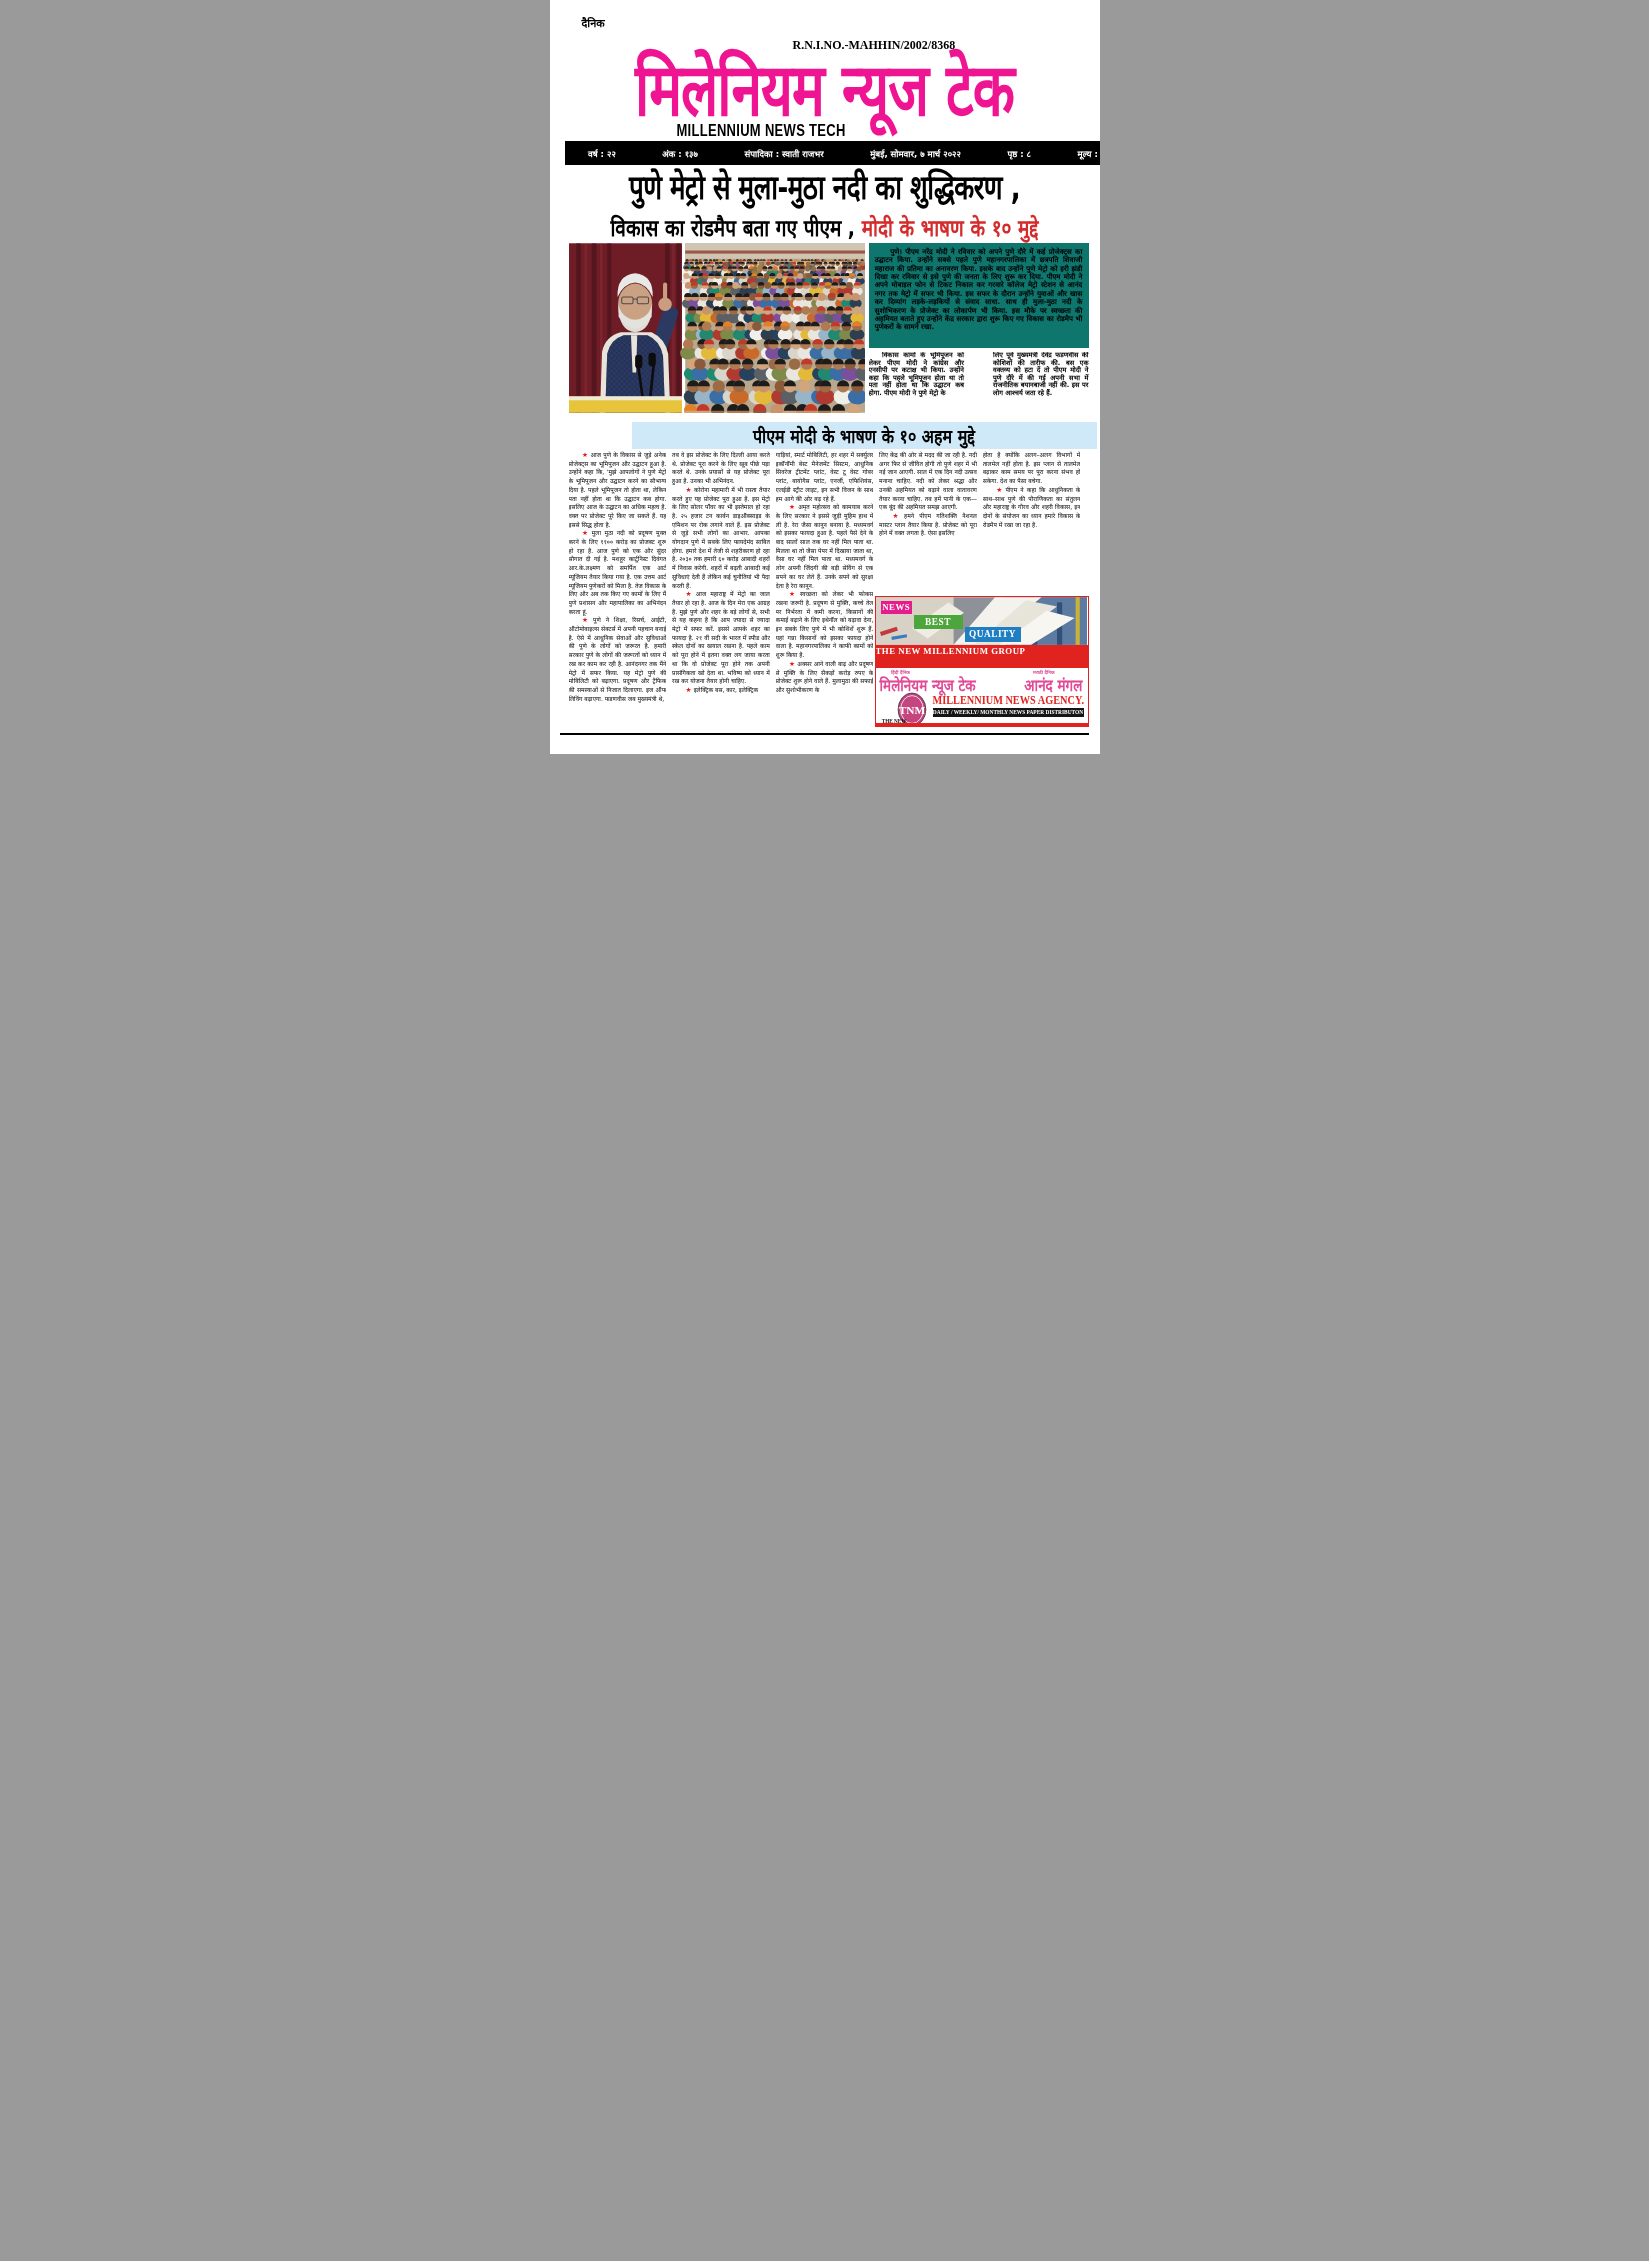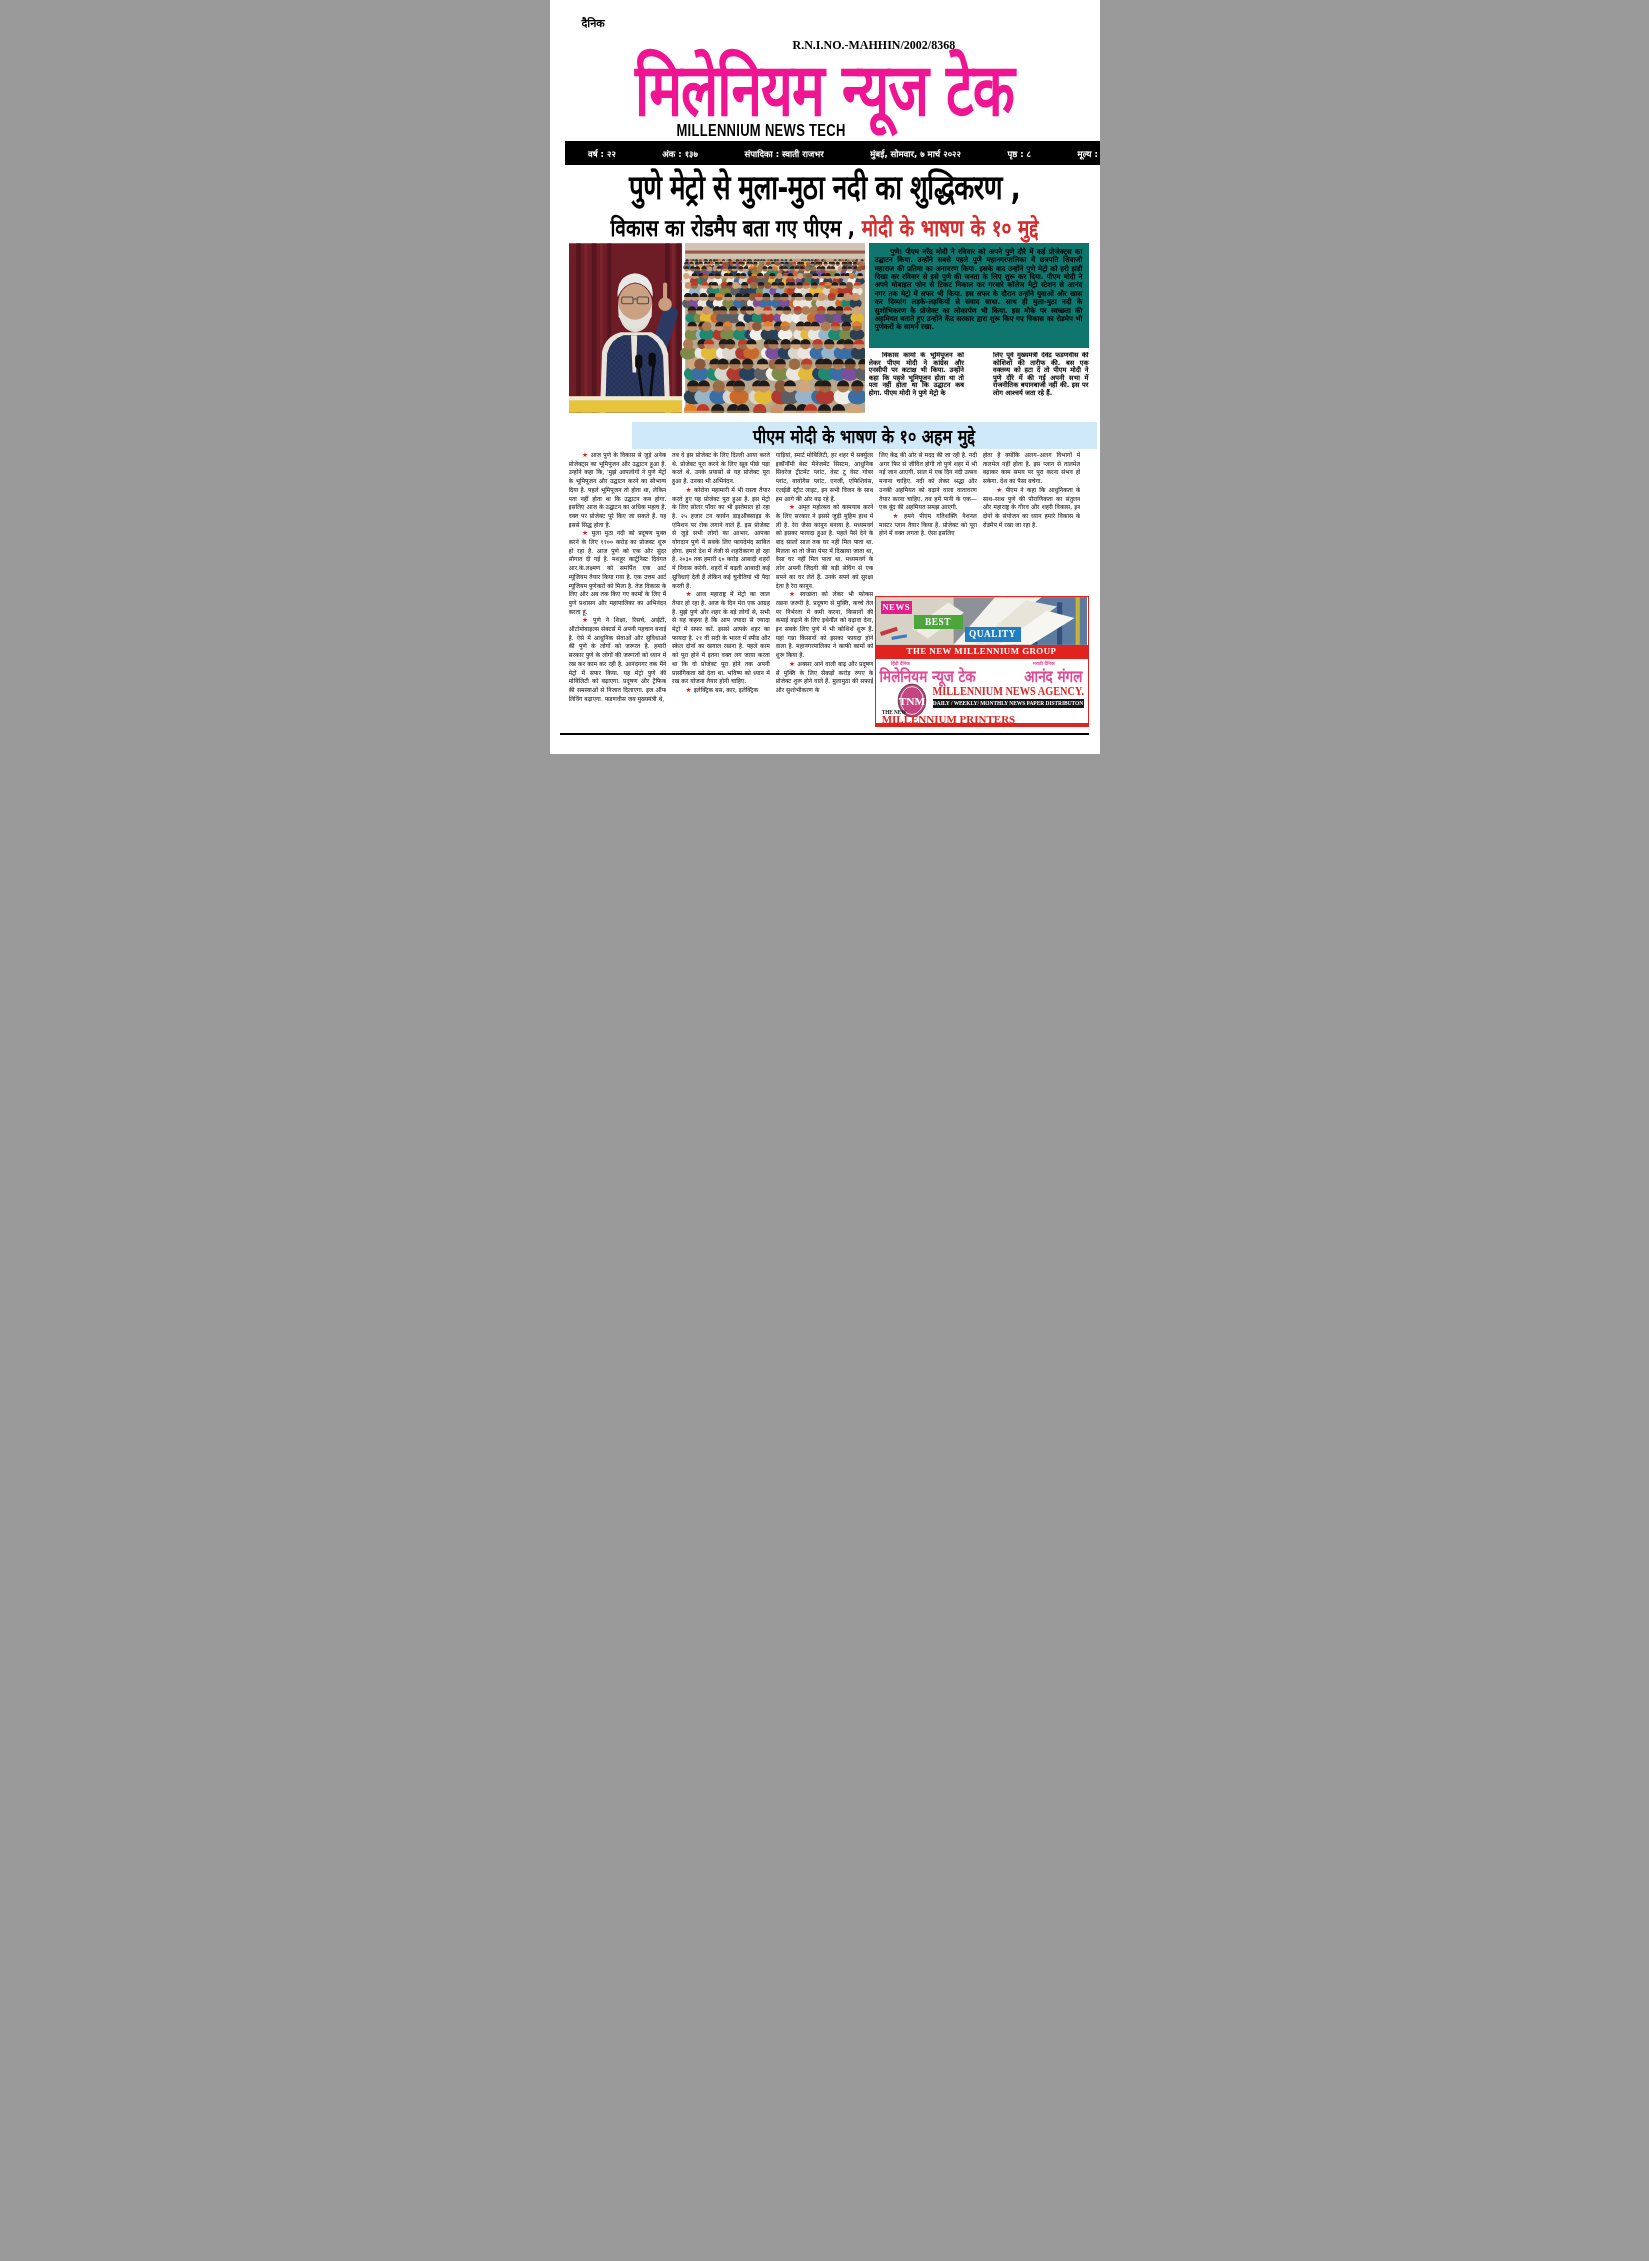--- a/index.html
+++ b/index.html
@@ -52,21 +52,21 @@
   .scol{flex:1;font-size:6px;line-height:8.7px;text-align:justify;overflow:hidden;}
   .scol p{margin:0;}
   .scol p.star{text-indent:13.5px;}
   .redstar{color:#e32020;font-size:6.7px;margin-right:2.1px;letter-spacing:0;}
   
   .ad{position:absolute;left:325px;top:596px;width:214px;height:131px;background:#fff;
       border:1.6px solid #e0231f;border-bottom-width:4.7px;box-sizing:border-box;overflow:hidden;}
   .ad-collage{position:relative;width:100%;height:48px;overflow:hidden;}
   .badge{position:absolute;color:#fff;font-family:"Liberation Serif",serif;font-weight:bold;
       text-align:center;letter-spacing:0.5px;}
-  .ad-band{width:100%;height:14px;background:#e0231f;color:#fff;text-align:center;
+  .ad-band{width:100%;height:23px;background:#e0231f;color:#fff;
       font-family:"Liberation Serif",serif;font-weight:bold;font-size:8.8px;line-height:12.4px;letter-spacing:0.5px;}
   .ad-white{position:relative;width:100%;height:65px;background:#fff;}
   .pinktxt{color:#e04a96;}
   .ad-h-label{position:absolute;left:15.5px;top:1px;font-size:4.7px;font-weight:bold;}
   .ad-h-logo{position:absolute;left:4.1px;top:6.2px;font-size:13.5px;font-weight:bold;white-space:nowrap;
       transform:scaleY(1.2);transform-origin:left top;}
   .ad-m-label{position:absolute;right:33px;top:1px;font-size:4.7px;font-weight:bold;}
   .ad-m-logo{position:absolute;right:5.2px;top:6.2px;font-size:13.5px;font-weight:bold;white-space:nowrap;
       transform:scaleY(1.2);transform-origin:right top;}
   .ad-oval{position:absolute;left:21px;top:24px;width:30px;height:35px;}

